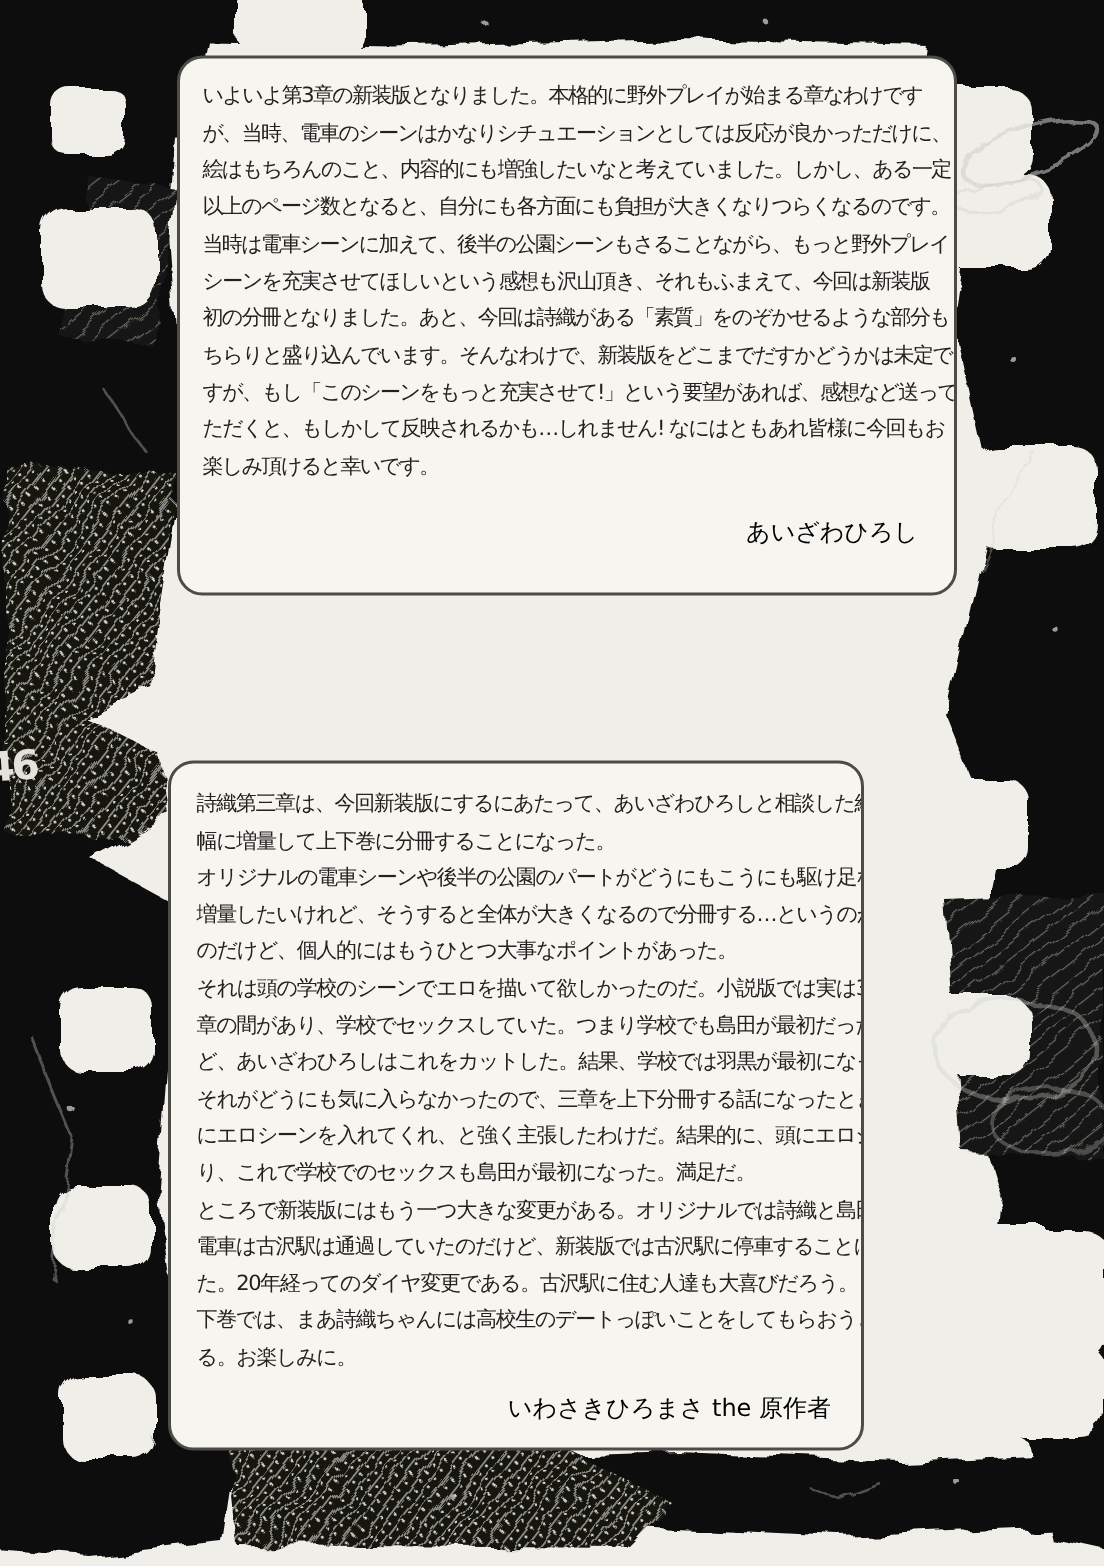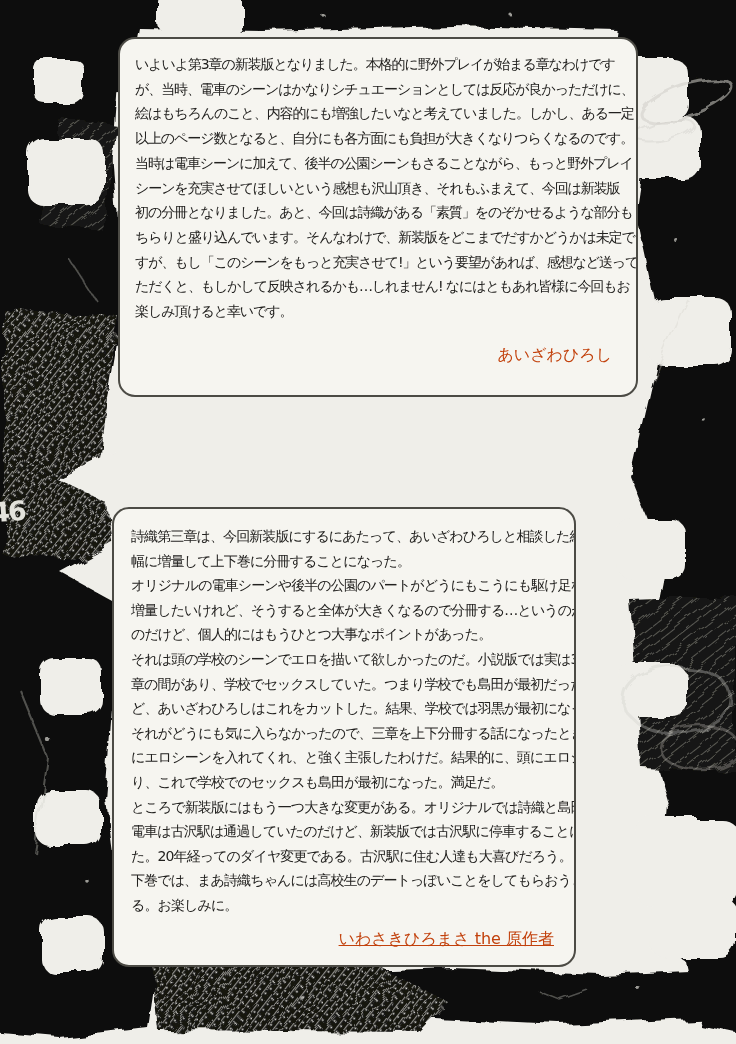--- a/index.html
+++ b/index.html
@@ -52,26 +52,26 @@
   .note-text {
     white-space: pre;
     color: #22211f;
     font-size: 14px;
     line-height: 24.7px;
   }
   .note-box.top .note-text    { letter-spacing: -1.1px; }
   .note-box.bottom .note-text { letter-spacing: -0.9px; line-height: 24.6px; }
   .signature {
     text-align: right;
-    color: #c2410c;
+    color: #000000;
     font-size: 16px;
     letter-spacing: 0;
   }
   .note-box.top .signature    { margin-top: 21px; padding-right: 12px; }
-  .note-box.bottom .signature { margin-top: 11px; padding-right: 6px; text-decoration: underline; }
+  .note-box.bottom .signature { margin-top: 11px; padding-right: 6px; }
   .title {
     position: absolute;
     left: 118px; top: 414px;
     width: 540px; height: 86px;
     margin: 0;
     text-align: center;
     line-height: 86px;
     z-index: 2;
   }
   .title-inner {

